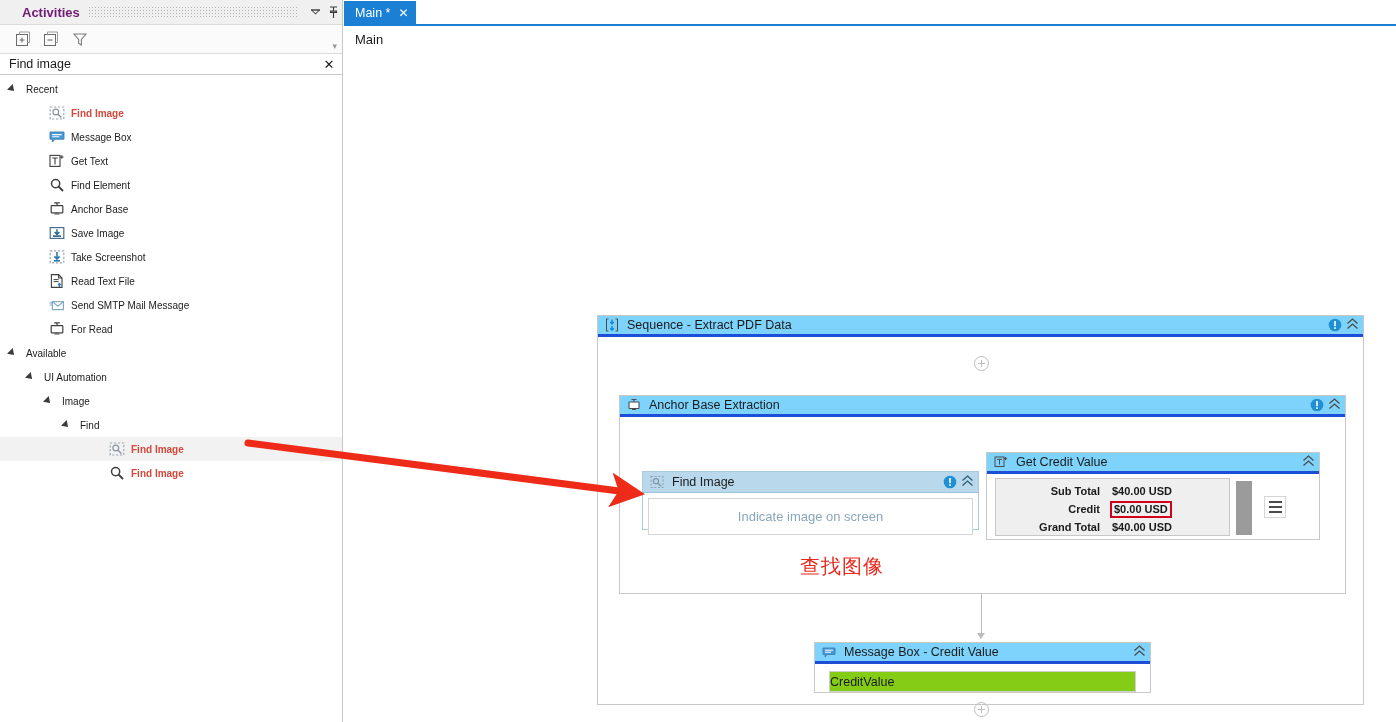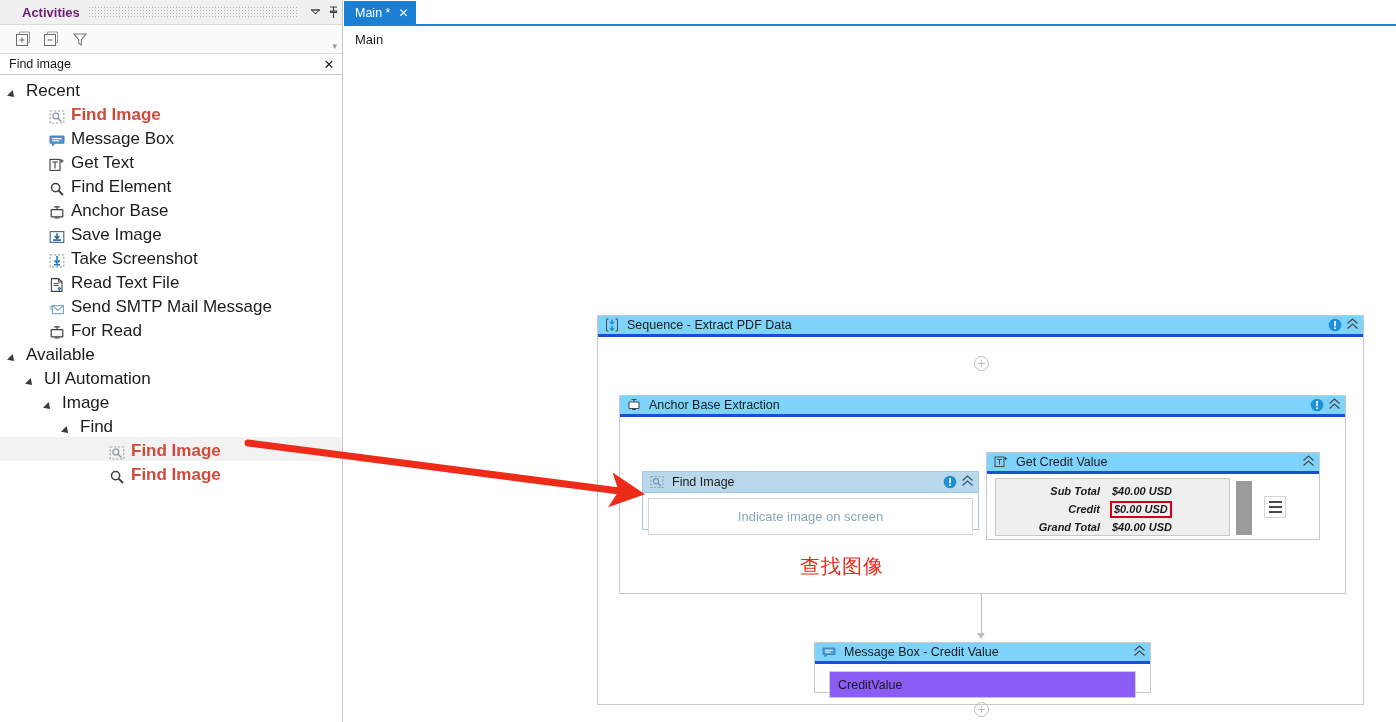--- a/index.html
+++ b/index.html
@@ -123,23 +123,23 @@
     top: 77px;
     left: 0;
     right: 0;
     bottom: 0;
     background: #ffffff;
     overflow: hidden;
   }
   .tree-row {
     height: 24px;
     display: flex;
-    align-items: flex-end;
+    align-items: center;
     white-space: nowrap;
-    font-size: 17px;
+    font-size: 10px;
   }
   .tree-row.selected {
     background: #f2f2f2;
   }
   .twisty {
     width: 12px;
     height: 12px;
     display: inline-block;
     position: relative;
     flex: 0 0 auto;
@@ -309,21 +309,20 @@
     box-sizing: border-box;
   }
   #credit-table {
     width: 235px;
     height: 58px;
     background: #efefef;
     border: 1px solid #c7c7c7;
     box-sizing: border-box;
     padding: 3px 0 0 0;
     position: relative;
-    font-style: italic;
   }
   .credit-row {
     height: 18px;
     display: flex;
     align-items: center;
     font-size: 11px;
     font-weight: bold;
     color: #1a1a1a;
   }
   .credit-label {
@@ -371,26 +370,26 @@
 
   
   #msgbox {
     left: 216px;
     top: 305px;
     width: 337px;
     height: 51px;
   }
   #msg-field {
     margin: 7px 14px;
-    height: 27px;
+    height: 21px;
     border: 1px solid #cfcfcf;
-    background: #8b5cf6;
-    display: flex;
-    align-items: center;
-    padding-left: 8px;
+    background: #84cc16;
+    display: flex;
+    align-items: center;
+    padding-left: 0;
     font-size: 12.5px;
     color: #1b1b1b;
     box-sizing: border-box;
   }
 
   
   .plus {
     position: absolute;
     width: 15px;
     height: 15px;

